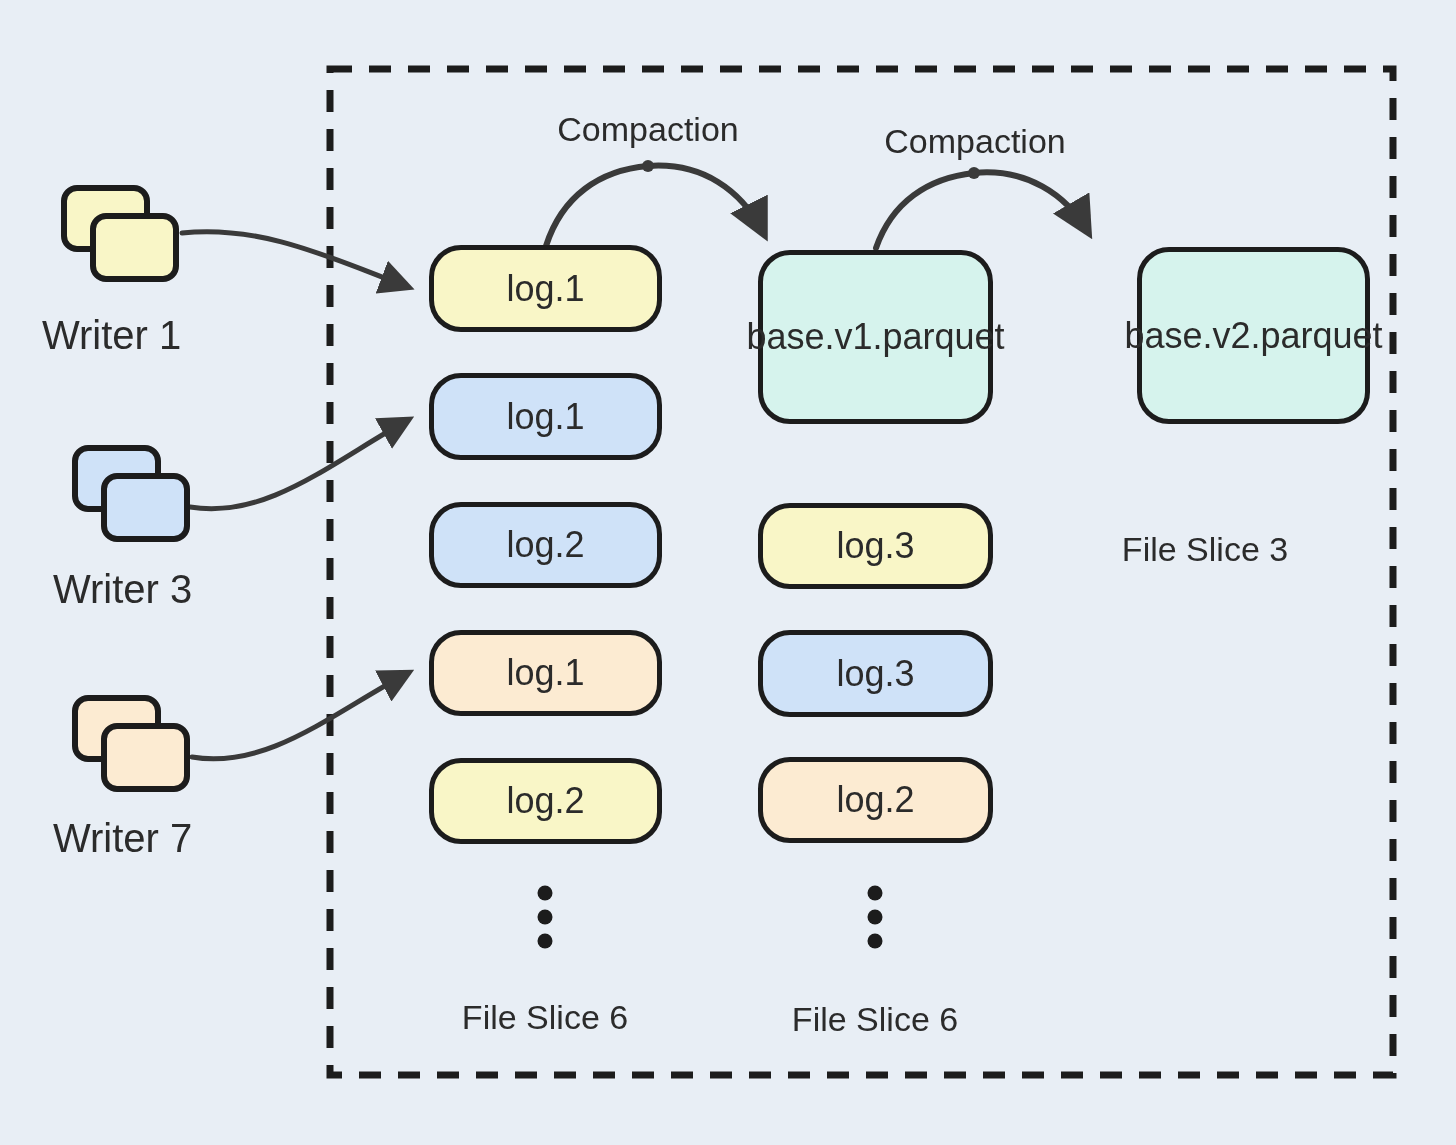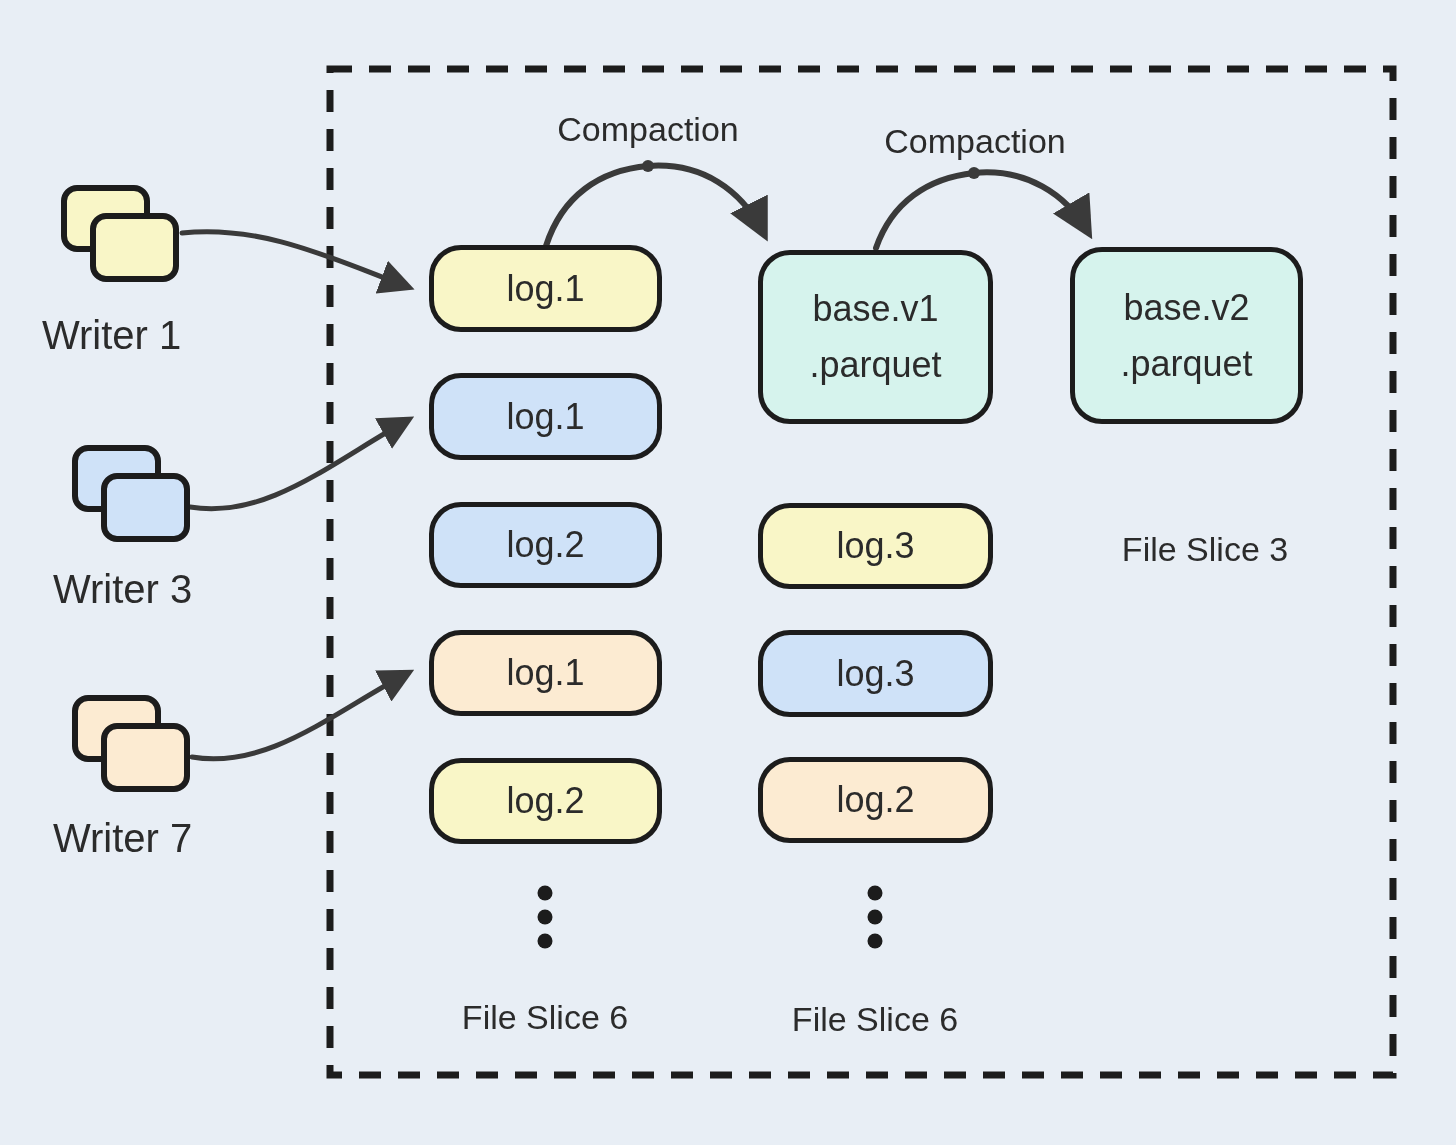--- a/index.html
+++ b/index.html
@@ -19,21 +19,21 @@
   .edot{fill:var(--stroke,#1c1c1c);}
   .arrowhead{fill:var(--arrow,#3a3a3a);}
 
   .box{
     position:absolute;box-sizing:border-box;
     border:5px solid var(--stroke,#1c1c1c);
     border-radius:32px;
     display:flex;align-items:center;justify-content:center;
     font-size:36px;line-height:1.2;
   }
-  .box.base{border-radius:32px;flex-direction:column;line-height:1.55;}
+  .box.base{border-radius:32px;flex-direction:row;line-height:1.55;}
   .c-yellow{background:var(--yellow,#f9f6c7);}
   .c-blue{background:var(--blue,#cfe2f8);}
   .c-peach{background:var(--peach,#fcebd2);}
   .c-mint{background:var(--mint,#d6f3ed);}
 
   .card{
     position:absolute;box-sizing:border-box;
     border:6px solid var(--stroke,#1c1c1c);
     border-radius:16px;
   }
@@ -120,20 +120,20 @@
     <span>log.3</span>
   </div>
   <div class="box c-blue" style="left:758px;top:630px;width:235px;height:87px">
     <span>log.3</span>
   </div>
   <div class="box c-peach" style="left:758px;top:757px;width:235px;height:86px">
     <span>log.2</span>
   </div>
   <div class="label slice-label" style="left:875px;top:1000px">File Slice 6</div>
 
-  <div class="box base c-mint" style="left:1070px;top:247px;width:233px;height:177px">
+  <div class="box base c-mint" style="left:1137px;top:247px;width:233px;height:177px">
     <span>base.v2</span>
     <span>.parquet</span>
   </div>
   <div class="label slice-label" style="left:1205px;top:530px">File Slice 3</div>
 
 
 </div>
 
 </body></html>

